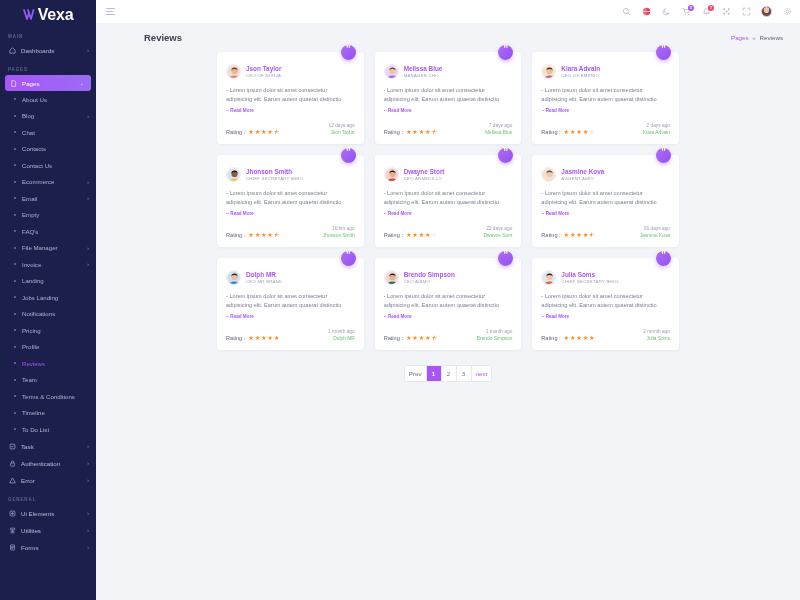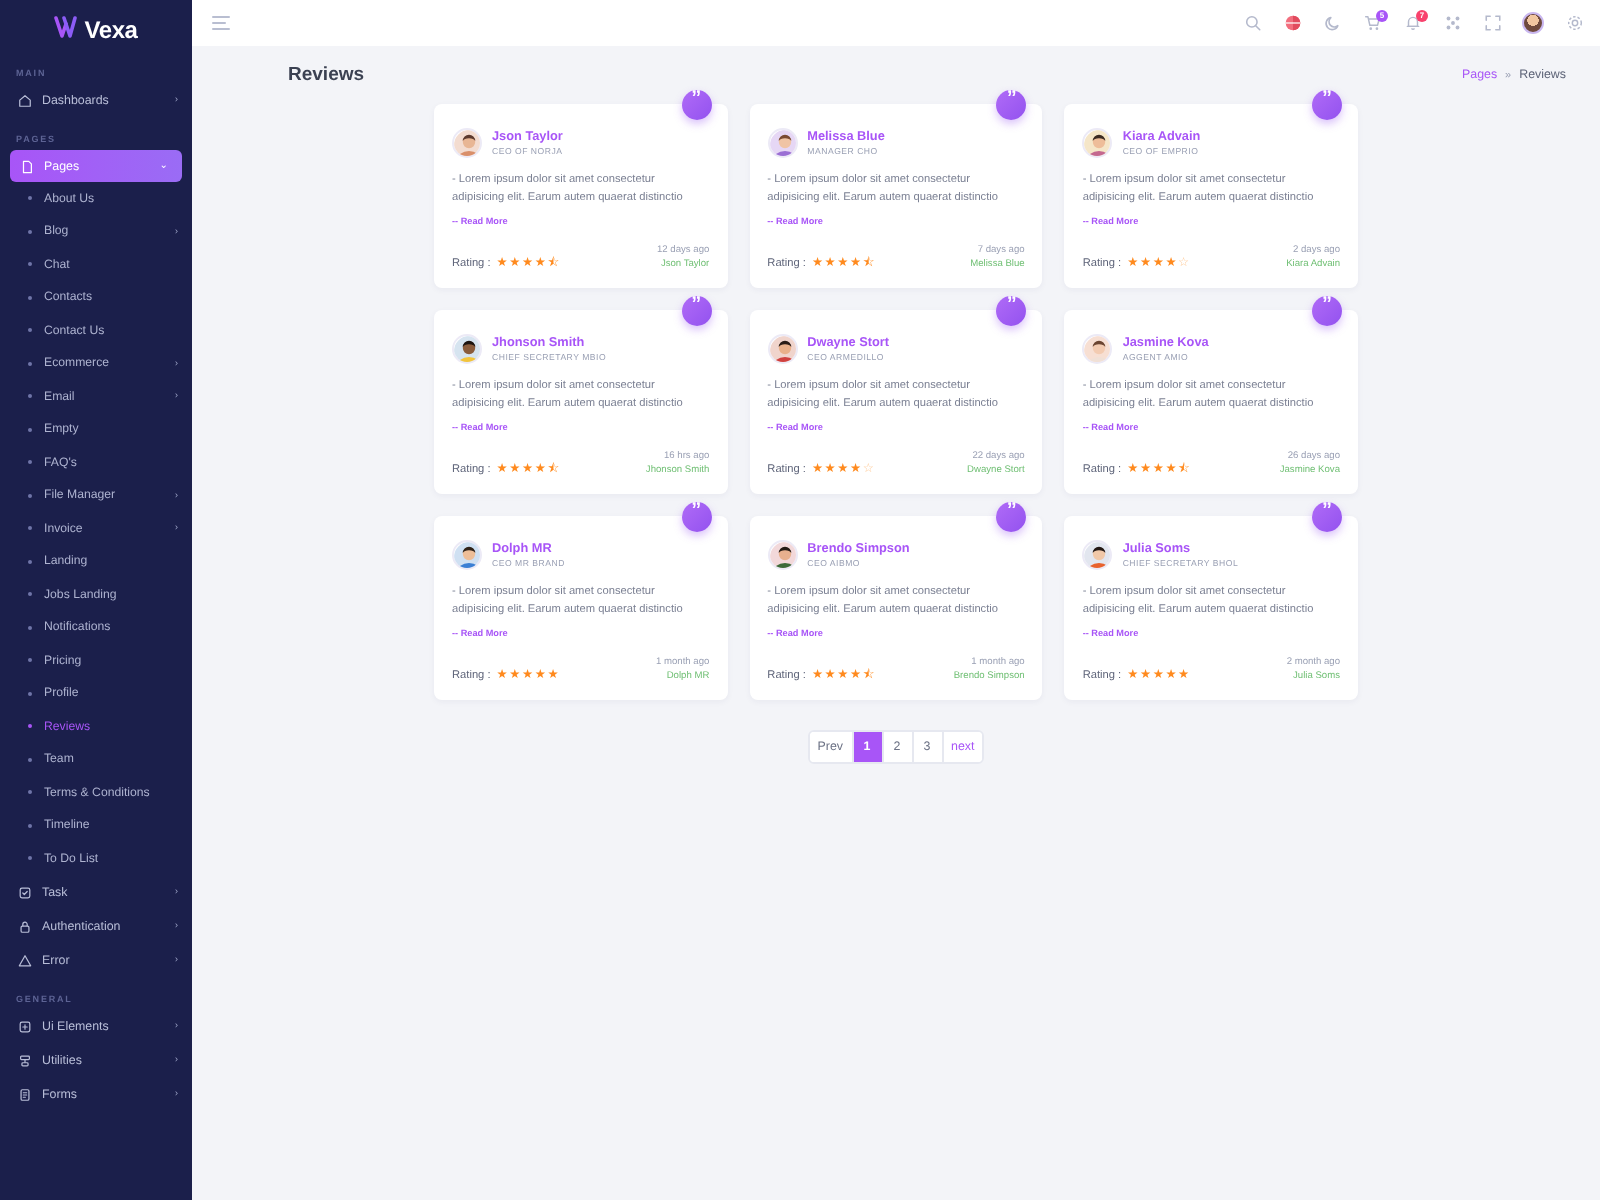--- a/index.html
+++ b/index.html
@@ -16,21 +16,21 @@
     width: 96px; height: 600px; flex: 0 0 96px;
     background: #1b1f4b;
     overflow: hidden; position: relative;
   }
   .brand {
     height: 26px; display: flex; align-items: center; justify-content: center;
     gap: 2px; padding-top: 4px;
   }
   .brand-mark { display: inline-block; }
   .brand-text {
-    color: #ffffff; font-size: 12px; font-weight: 700; letter-spacing: -0.2px;
+    color: #ffffff; font-size: 16px; font-weight: 700; letter-spacing: -0.2px;
   }
   .nav-section {
     color: #5d6394; font-size: 4.5px; letter-spacing: .9px;
     padding: 8px 0 3px 8px; text-transform: uppercase; font-weight: 600;
   }
   .nav-item {
     display: flex; align-items: center; gap: 5px;
     height: 17px; padding: 0 7px 0 8px;
     color: #b9bed8; font-size: 6.2px; position: relative;
     cursor: pointer;

